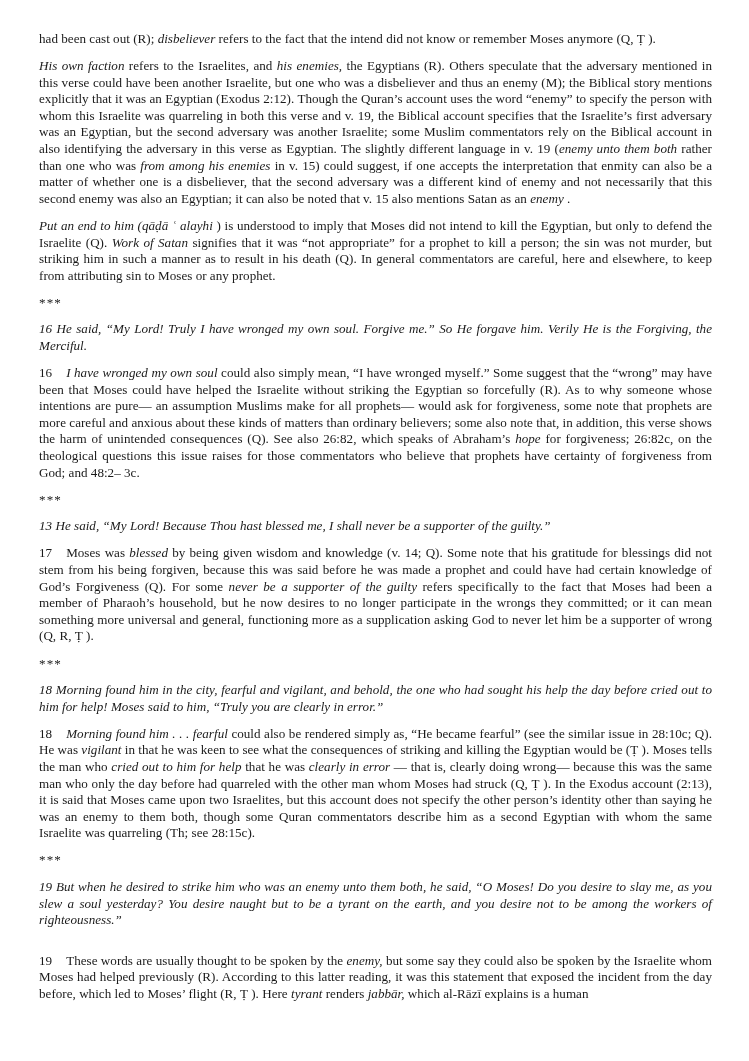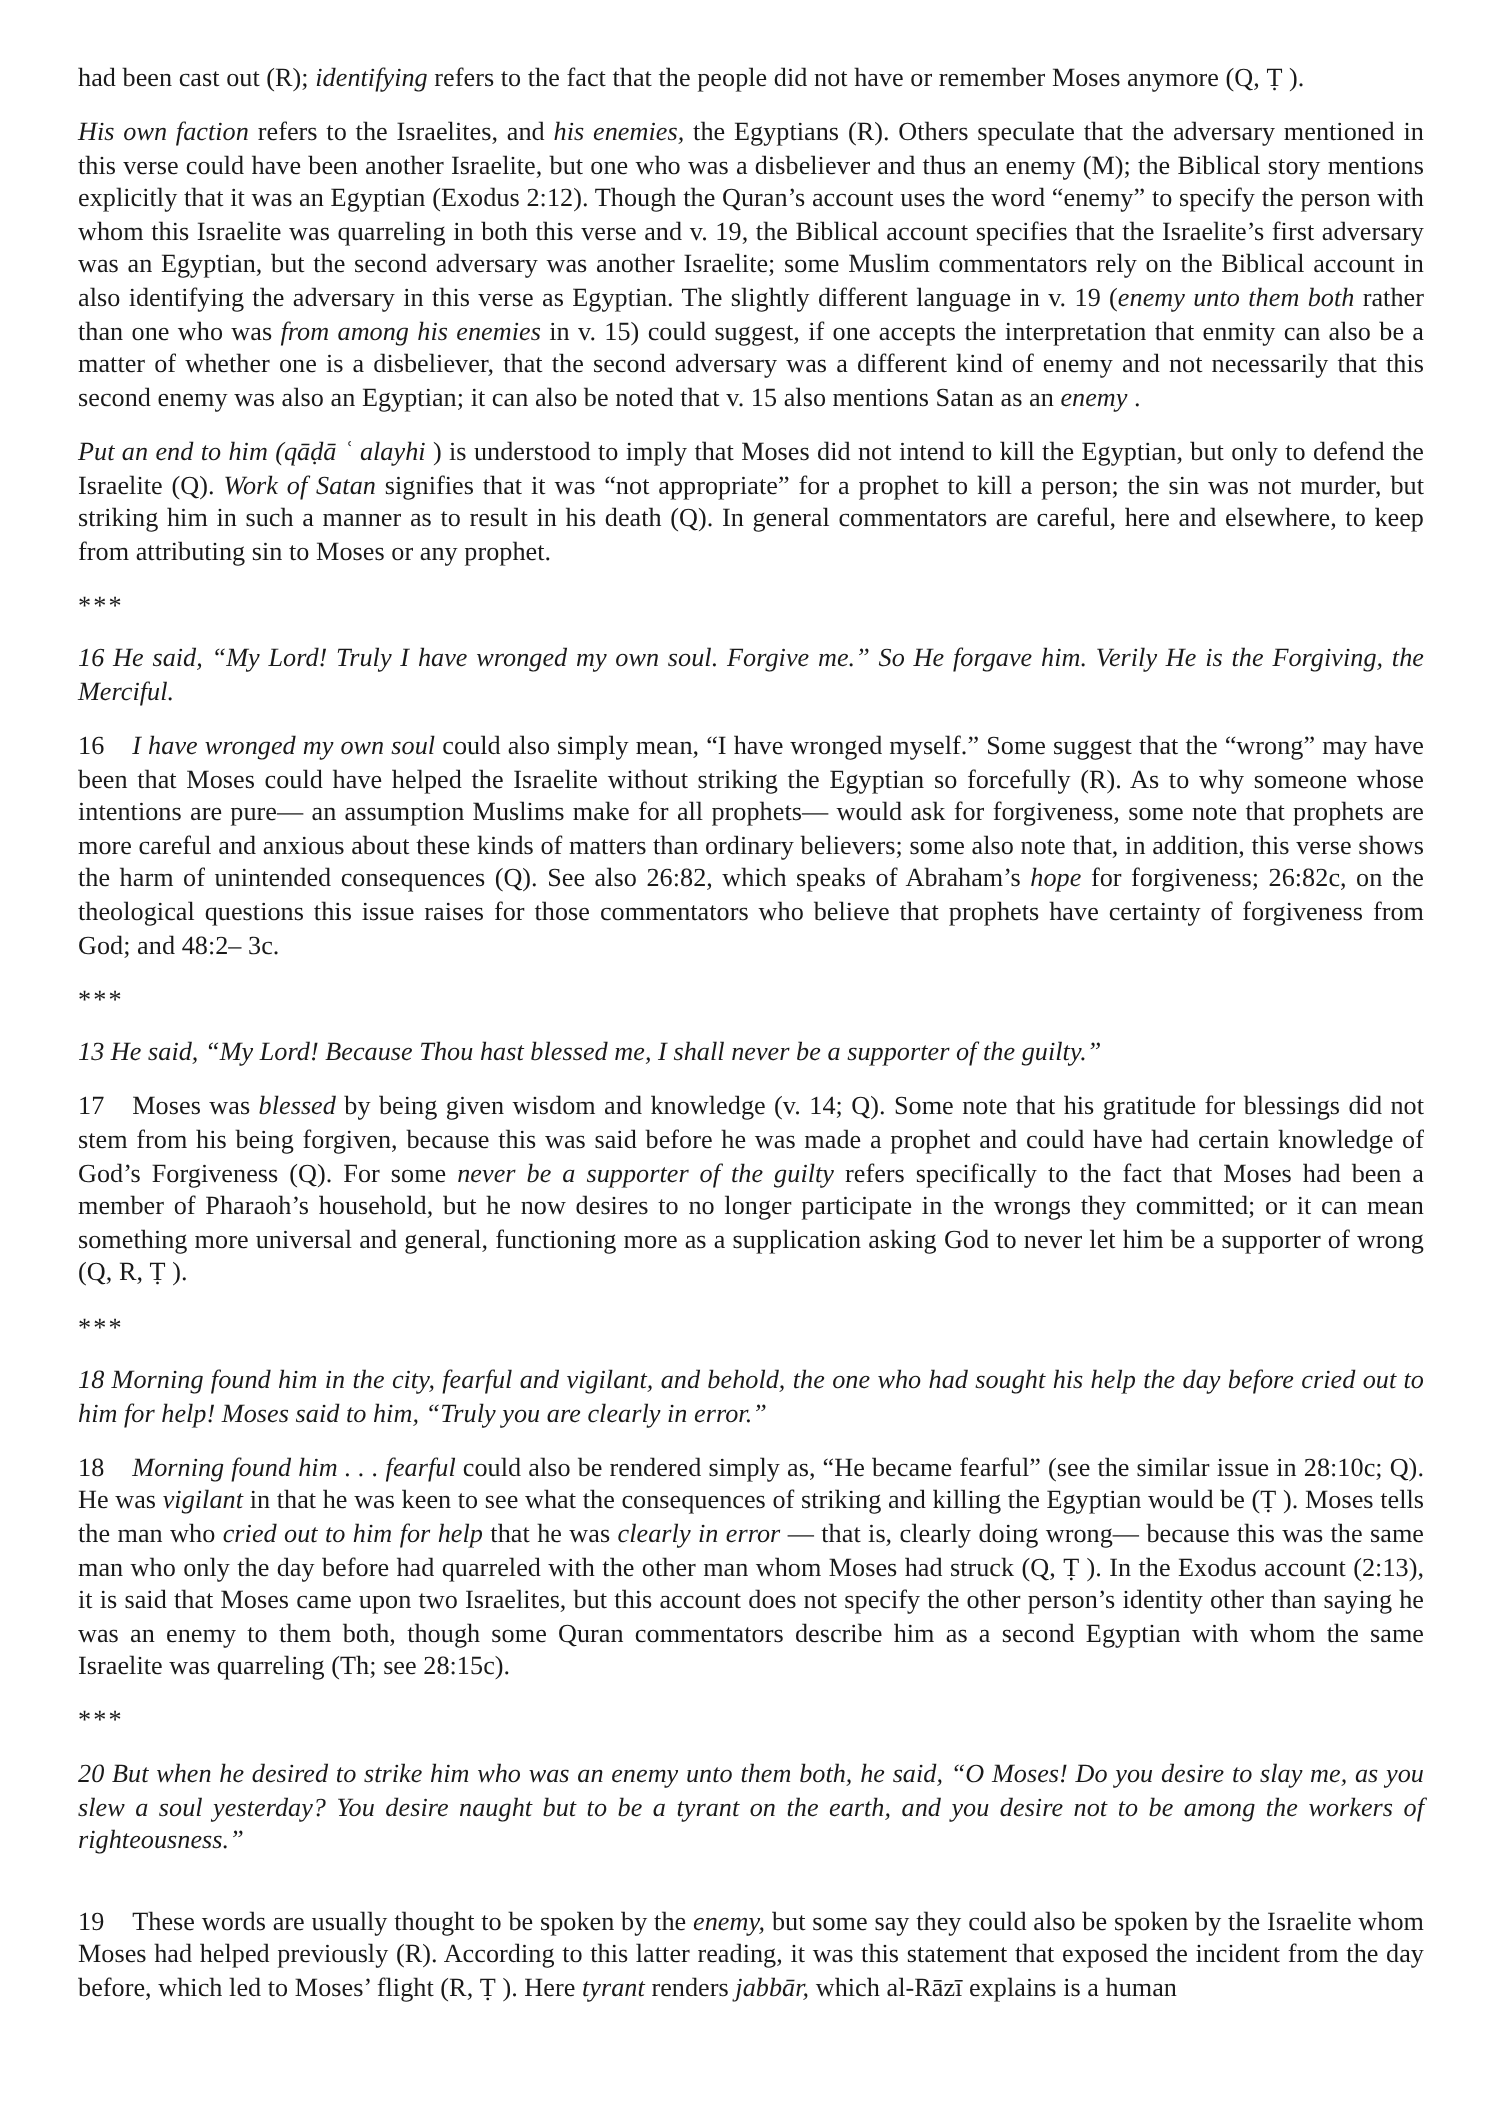--- a/index.html
+++ b/index.html
@@ -62,29 +62,29 @@
   .gap {
     display: inline-block;
     width: 14px;
   }
 </style>
 </head>
 <body>
 
 <div class="page">
   <div class="page-body" id="page-body">
-      <p class="para commentary"><span class="">had been cast out (R); </span><span class="it">identifying</span><span class=""> refers to the fact that the people did not have or remember Moses anymore (Q, Ṭ ).</span></p>
+      <p class="para commentary"><span class="">had been cast out (R); </span><span class="it">disbeliever</span><span class=""> refers to the fact that the intend did not know or remember Moses anymore (Q, Ṭ ).</span></p>
       <p class="para commentary"><span class="it">His own faction</span><span class=""> refers to the Israelites, and </span><span class="it">his enemies,</span><span class=""> the Egyptians (R). Others speculate that the adversary mentioned in this verse could have been another Israelite, but one who was a disbeliever and thus an enemy (M); the Biblical story mentions explicitly that it was an Egyptian (Exodus 2:12). Though the Quran’s account uses the word “enemy” to specify the person with whom this Israelite was quarreling in both this verse and v. 19, the Biblical account specifies that the Israelite’s first adversary was an Egyptian, but the second adversary was another Israelite; some Muslim commentators rely on the Biblical account in also identifying the adversary in this verse as Egyptian. The slightly different language in v. 19 (</span><span class="it">enemy unto them both</span><span class=""> rather than one who was </span><span class="it">from among his enemies</span><span class=""> in v. 15) could suggest, if one accepts the interpretation that enmity can also be a matter of whether one is a disbeliever, that the second adversary was a different kind of enemy and not necessarily that this second enemy was also an Egyptian; it can also be noted that v. 15 also mentions Satan as an </span><span class="it">enemy</span><span class=""> .</span></p>
       <p class="para commentary"><span class="it">Put an end to him (qāḍā ʿ alayhi</span><span class=""> ) is understood to imply that Moses did not intend to kill the Egyptian, but only to defend the Israelite (Q). </span><span class="it">Work of Satan</span><span class=""> signifies that it was “not appropriate” for a prophet to kill a person; the sin was not murder, but striking him in such a manner as to result in his death (Q). In general commentators are careful, here and elsewhere, to keep from attributing sin to Moses or any prophet.</span></p>
       <p class="sep"><span class="">***</span></p>
       <p class="para verse"><span class="">16 He said, “My Lord! Truly I have wronged my own soul. Forgive me.” So He forgave him. Verily He is the Forgiving, the Merciful.</span></p>
       <p class="para commentary"><span class="num">16</span><span class="gap"></span><span class="it">I have wronged my own soul</span><span class=""> could also simply mean, “I have wronged myself.” Some suggest that the “wrong” may have been that Moses could have helped the Israelite without striking the Egyptian so forcefully (R). As to why someone whose intentions are pure— an assumption Muslims make for all prophets— would ask for forgiveness, some note that prophets are more careful and anxious about these kinds of matters than ordinary believers; some also note that, in addition, this verse shows the harm of unintended consequences (Q). See also 26:82, which speaks of Abraham’s </span><span class="it">hope</span><span class=""> for forgiveness; 26:82c, on the theological questions this issue raises for those commentators who believe that prophets have certainty of forgiveness from God; and 48:2– 3c.</span></p>
       <p class="sep"><span class="">***</span></p>
       <p class="para verse"><span class="">13 He said, “My Lord! Because Thou hast blessed me, I shall never be a supporter of the guilty.”</span></p>
       <p class="para commentary"><span class="num">17</span><span class="gap"></span><span class="">Moses was </span><span class="it">blessed</span><span class=""> by being given wisdom and knowledge (v. 14; Q). Some note that his gratitude for blessings did not stem from his being forgiven, because this was said before he was made a prophet and could have had certain knowledge of God’s Forgiveness (Q). For some </span><span class="it">never be a supporter of the guilty</span><span class=""> refers specifically to the fact that Moses had been a member of Pharaoh’s household, but he now desires to no longer participate in the wrongs they committed; or it can mean something more universal and general, functioning more as a supplication asking God to never let him be a supporter of wrong (Q, R, Ṭ ).</span></p>
       <p class="sep"><span class="">***</span></p>
       <p class="para verse"><span class="">18 Morning found him in the city, fearful and vigilant, and behold, the one who had sought his help the day before cried out to him for help! Moses said to him, “Truly you are clearly in error.”</span></p>
       <p class="para commentary"><span class="num">18</span><span class="gap"></span><span class="it">Morning found him . . . fearful</span><span class=""> could also be rendered simply as, “He became fearful” (see the similar issue in 28:10c; Q). He was </span><span class="it">vigilant</span><span class=""> in that he was keen to see what the consequences of striking and killing the Egyptian would be (Ṭ ). Moses tells the man who </span><span class="it">cried out to him for help</span><span class=""> that he was </span><span class="it">clearly in error</span><span class=""> — that is, clearly doing wrong— because this was the same man who only the day before had quarreled with the other man whom Moses had struck (Q, Ṭ ). In the Exodus account (2:13), it is said that Moses came upon two Israelites, but this account does not specify the other person’s identity other than saying he was an enemy to them both, though some Quran commentators describe him as a second Egyptian with whom the same Israelite was quarreling (Th; see 28:15c).</span></p>
       <p class="sep"><span class="">***</span></p>
-      <p class="para verse"><span class="">20 But when he desired to strike him who was an enemy unto them both, he said, “O Moses! Do you desire to slay me, as you slew a soul yesterday? You desire naught but to be a tyrant on the earth, and you desire not to be among the workers of righteousness.”</span></p>
+      <p class="para verse"><span class="">19 But when he desired to strike him who was an enemy unto them both, he said, “O Moses! Do you desire to slay me, as you slew a soul yesterday? You desire naught but to be a tyrant on the earth, and you desire not to be among the workers of righteousness.”</span></p>
       <p class="para commentary"><span class="num">19</span><span class="gap"></span><span class="">These words are usually thought to be spoken by the </span><span class="it">enemy,</span><span class=""> but some say they could also be spoken by the Israelite whom Moses had helped previously (R). According to this latter reading, it was this statement that exposed the incident from the day before, which led to Moses’ flight (R, Ṭ ). Here </span><span class="it">tyrant</span><span class=""> renders </span><span class="it">jabbār,</span><span class=""> which al-Rāzī explains is a human</span></p>
     </div>
 </div>
 
 </body></html>

